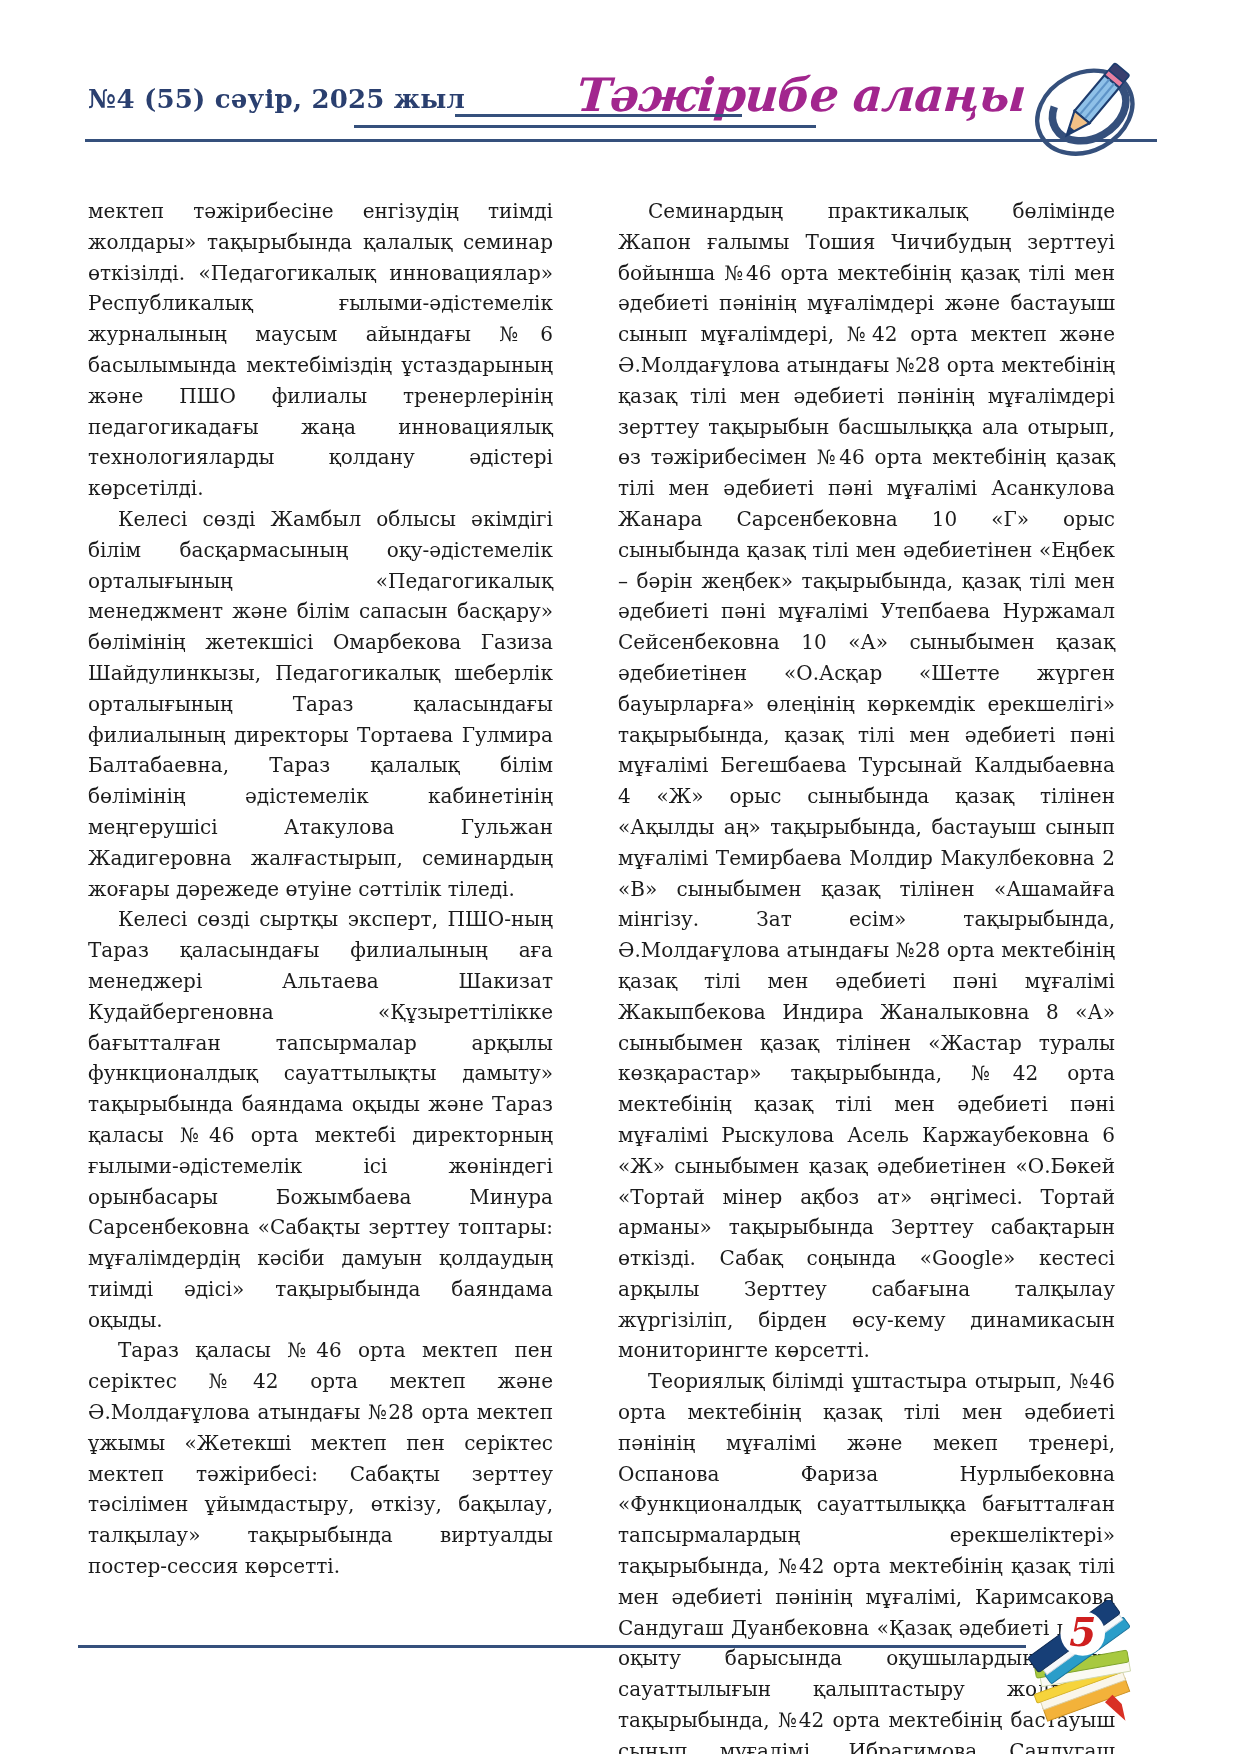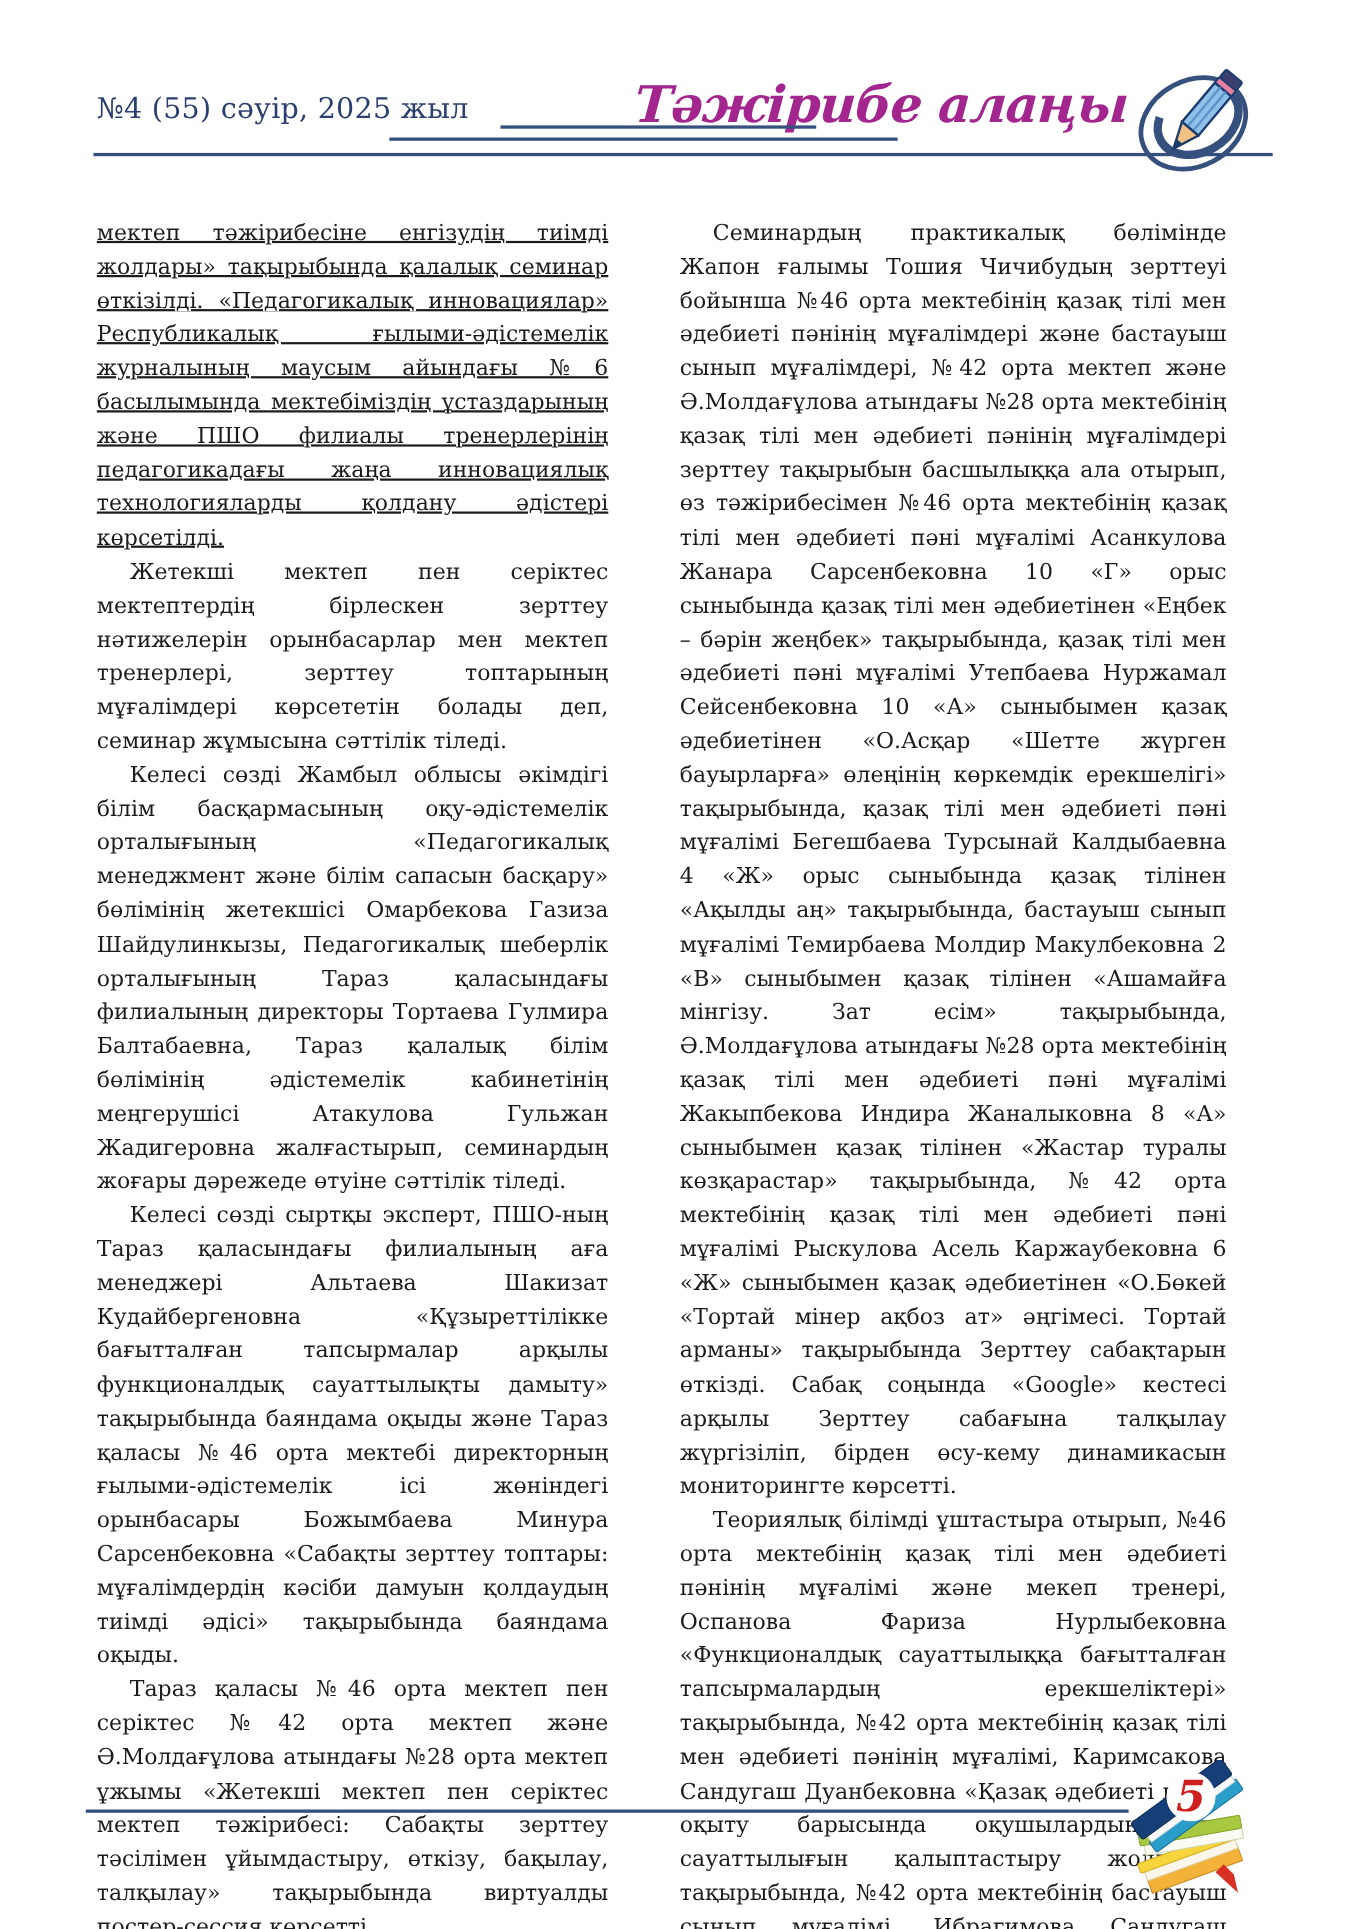--- a/index.html
+++ b/index.html
@@ -8,21 +8,21 @@
     width:1241px;height:1754px;
     margin:0 auto;
     background:#ffffff;
     font-family:"DejaVu Serif","Liberation Serif",serif;
     color:#1b1b1b;
     overflow:hidden;
   }
   
   .issue{
     position:absolute;left:88px;top:84px;
-    font-size:26px;font-weight:normal;color:#2a3f6f;
+    font-size:26px;font-weight:bold;color:#2a3f6f;
     letter-spacing:0.2px;white-space:nowrap;
   }
   .masthead{
     position:absolute;right:216px;top:68px;
     font-size:46px;font-weight:bold;font-style:italic;
     color:#a2268e;white-space:nowrap;
     letter-spacing:-1px;
     transform:skewX(-4deg);
   }
   .rule{position:absolute;background:#35507c;height:3px;}
@@ -37,21 +37,21 @@
   .columns{position:absolute;top:196px;left:0;width:100%;}
   .col{
     position:absolute;top:0;
     text-align:justify;
     font-size:20px;line-height:30.8px;
     hyphens:none;
   }
   .col-left{left:88px;width:465px;}
   .col-right{left:618px;width:497px;}
   .col p{margin:0;text-indent:30px;}
-  .col p.noindent{text-indent:0;text-decoration:underline;}
+  .col p.noindent{text-indent:0;}
   
   .footer-rule{position:absolute;left:78px;top:1645px;width:948px;height:3px;background:#35507c;}
   .books{position:absolute;left:1018px;top:1600px;width:135px;height:130px;z-index:3;}
 </style>
 </head>
 <body>
 
 <div class="page">
 
   <div class="issue">№4 (55) сәуір, 2025 жыл</div>
@@ -74,21 +74,20 @@
       <line x1="63" y1="17" x2="63" y2="60" stroke="#5e94c8" stroke-width="2"></line>
       <path d="M51 60 L69 60 L60 82 Z" fill="#f2c186" stroke="#1d3c6e" stroke-width="2"></path>
       <path d="M56.5 74 L63.5 74 L60 82 Z" fill="#1d3c6e"></path>
     </g>
   </svg>
 
   <main class="columns">
 
     <section class="col col-left">
       <p class="noindent">мектеп тәжірибесіне енгізудің тиімді жолдары» тақырыбында қалалық семинар өткізілді. «Педагогикалық инновациялар» Республикалық ғылыми-әдістемелік журналының маусым айындағы №6 басылымында мектебіміздің ұстаздарының және ПШО филиалы тренерлерінің педагогикадағы жаңа инновациялық технологияларды қолдану әдістері көрсетілді.</p>
-      <p>Жетекші мектеп пен серіктес мектептердің бірлескен  зерттеу нәтижелерін орынбасарлар мен мектеп тренерлері, зерттеу топтарының мұғалімдері көрсететін болады деп, семинар жұмысына сәттілік тіледі.</p>
       <p>Келесі сөзді Жамбыл облысы әкімдігі білім басқармасының оқу-әдістемелік орталығының «Педагогикалық менеджмент және білім сапасын басқару» бөлімінің жетекшісі Омарбекова Газиза Шайдулинкызы, Педагогикалық шеберлік орталығының Тараз қаласындағы филиалының директоры Тортаева Гулмира Балтабаевна, Тараз қалалық білім бөлімінің әдістемелік кабинетінің меңгерушісі Атакулова Гульжан Жадигеровна жалғастырып, семинардың жоғары дәрежеде өтуіне сәттілік тіледі.</p>
       <p>Келесі сөзді  сыртқы эксперт, ПШО-ның Тараз қаласындағы филиалының аға менеджері Альтаева Шакизат Кудайбергеновна «Құзыреттілікке бағытталған тапсырмалар арқылы функционалдық сауаттылықты дамыту» тақырыбында баяндама оқыды және Тараз қаласы №46 орта мектебі директорның ғылыми-әдістемелік ісі жөніндегі орынбасары Божымбаева Минура Сарсенбековна «Сабақты зерттеу топтары: мұғалімдердің кәсіби дамуын қолдаудың тиімді әдісі» тақырыбында баяндама оқыды.</p>
       <p>Тараз қаласы №46 орта мектеп пен серіктес №42 орта мектеп және  Ә.Молдағұлова атындағы №28 орта мектеп  ұжымы «Жетекші мектеп пен серіктес мектеп тәжірибесі: Сабақты зерттеу тәсілімен ұйымдастыру, өткізу, бақылау, талқылау» тақырыбында виртуалды постер-сессия көрсетті.</p>
     </section>
 
     <section class="col col-right">
       <p>Семинардың практикалық бөлімінде Жапон ғалымы Тошия Чичибудың зерттеуі бойынша №46 орта мектебінің қазақ тілі мен әдебиеті пәнінің мұғалімдері және бастауыш сынып мұғалімдері, №42 орта мектеп және  Ә.Молдағұлова атындағы №28 орта мектебінің қазақ тілі мен әдебиеті пәнінің мұғалімдері зерттеу тақырыбын басшылыққа ала отырып, өз тәжірибесімен №46 орта мектебінің қазақ тілі мен әдебиеті пәні мұғалімі Асанкулова Жанара Сарсенбековна 10 «Г» орыс сыныбында қазақ тілі мен әдебиетінен «Еңбек – бәрін жеңбек» тақырыбында, қазақ тілі мен әдебиеті пәні мұғалімі Утепбаева Нуржамал Сейсенбековна 10 «А» сыныбымен қазақ әдебиетінен «О.Асқар «Шетте жүрген бауырларға» өлеңінің көркемдік ерекшелігі» тақырыбында, қазақ тілі мен әдебиеті пәні мұғалімі Бегешбаева Турсынай Калдыбаевна 4 «Ж» орыс сыныбында қазақ тілінен «Ақылды аң» тақырыбында, бастауыш сынып мұғалімі Темирбаева Молдир Макулбековна 2 «В» сыныбымен қазақ тілінен «Ашамайға мінгізу. Зат есім» тақырыбында,  Ә.Молдағұлова атындағы №28 орта мектебінің қазақ тілі мен әдебиеті пәні мұғалімі Жакыпбекова Индира Жаналыковна 8 «А» сыныбымен қазақ тілінен «Жастар туралы көзқарастар» тақырыбында, №42 орта мектебінің қазақ тілі мен әдебиеті пәні мұғалімі Рыскулова Асель Каржаубековна 6 «Ж» сыныбымен қазақ әдебиетінен «О.Бөкей «Тортай мінер ақбоз ат» әңгімесі. Тортай арманы» тақырыбында  Зерттеу сабақтарын өткізді. Сабақ соңында «Google» кестесі арқылы Зерттеу сабағына талқылау жүргізіліп, бірден өсу-кему динамикасын мониторингте көрсетті.</p>
       <p>Теориялық білімді ұштастыра отырып, №46 орта мектебінің қазақ тілі мен әдебиеті пәнінің мұғалімі және мекеп тренері, Оспанова Фариза Нурлыбековна «Функционалдық сауаттылыққа бағытталған тапсырмалардың ерекшеліктері» тақырыбында, №42 орта мектебінің қазақ тілі мен әдебиеті пәнінің мұғалімі, Каримсакова Сандугаш Дуанбековна  «Қазақ әдебиеті пәнін оқыту барысында оқушылардың оқу сауаттылығын қалыптастыру жолдары» тақырыбында, №42 орта мектебінің бастауыш сынып мұғалімі, Ибрагимова Сандугаш Нурпапакызы  «Функционалдық оқуды қалыптастыруда оқу түрлерін қолданудың ерекшеліктері» тақырыбында Шеберлік сынып өткізді.</p>
 
     </section>

